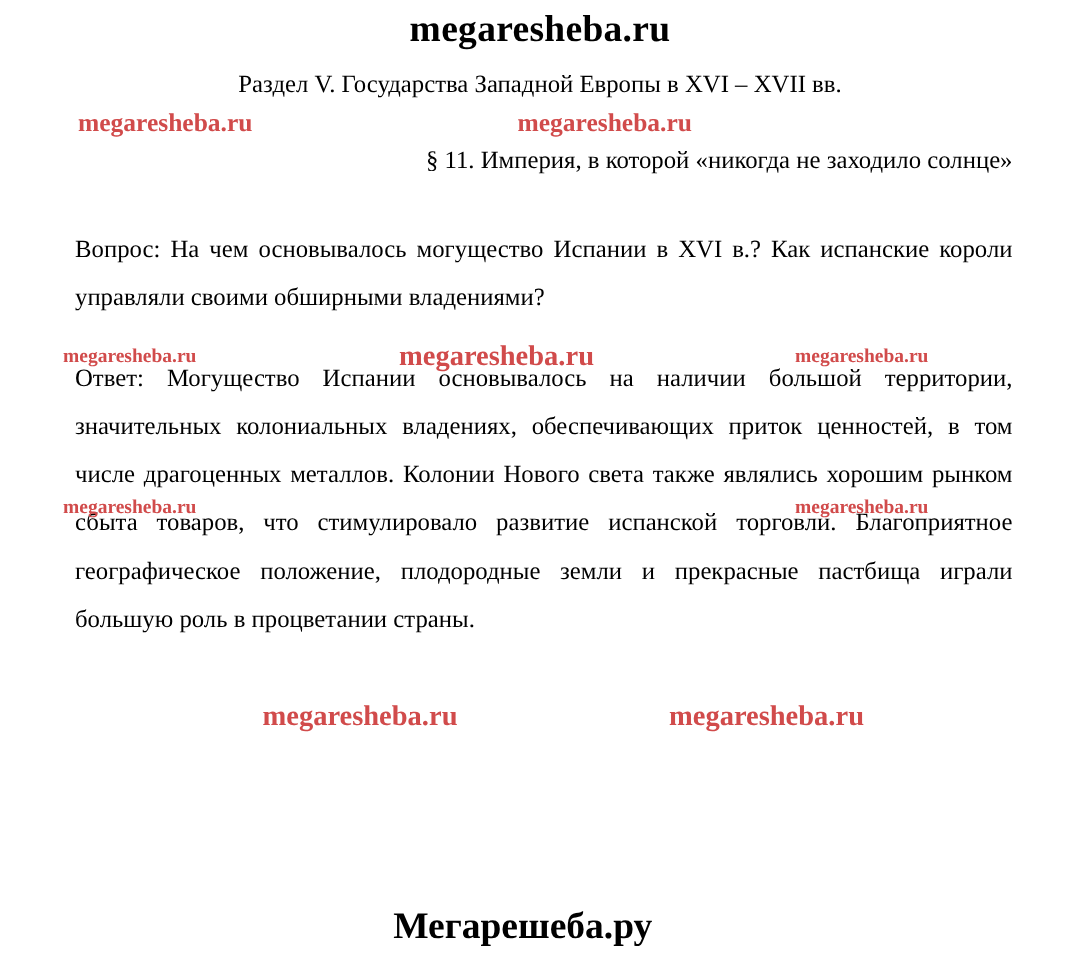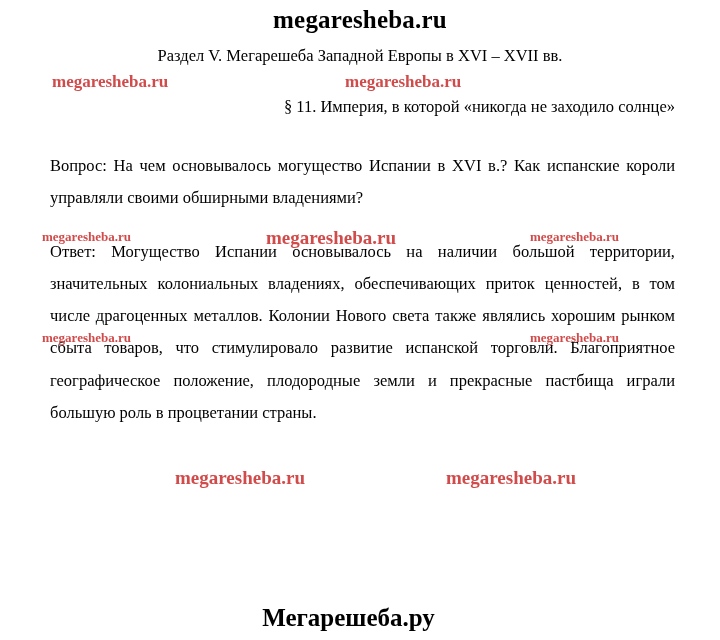--- a/index.html
+++ b/index.html
@@ -92,21 +92,21 @@
 </style>
 </head>
 <body>
 
 <div class="page">
 
   <div class="brand-top">megaresheba.ru</div>
 
   <div class="doc">
 
-    <div class="section-title">Раздел V. Мегарешеба Западной Европы в XVI – XVII вв.</div>
+    <div class="section-title">Раздел V. Государства Западной Европы в XVI – XVII вв.</div>
 
     <div class="para-title">§ 11. Империя, в которой «никогда не заходило солнце»</div>
 
 
     <div class="block q1">Вопрос: На чем основывалось могущество Испании в XVI в.? Как испанские короли управляли своими обширными владениями?</div>
 
     <div class="block a1">Ответ: Могущество Испании основывалось на наличии большой территории, значительных колониальных владениях, обеспечивающих приток ценностей, в том числе драгоценных металлов. Колонии Нового света также являлись хорошим рынком сбыта товаров, что стимулировало развитие испанской торговли. Благоприятное географическое положение, плодородные земли и прекрасные пастбища играли большую роль в процветании страны.</div>
 
 
 

